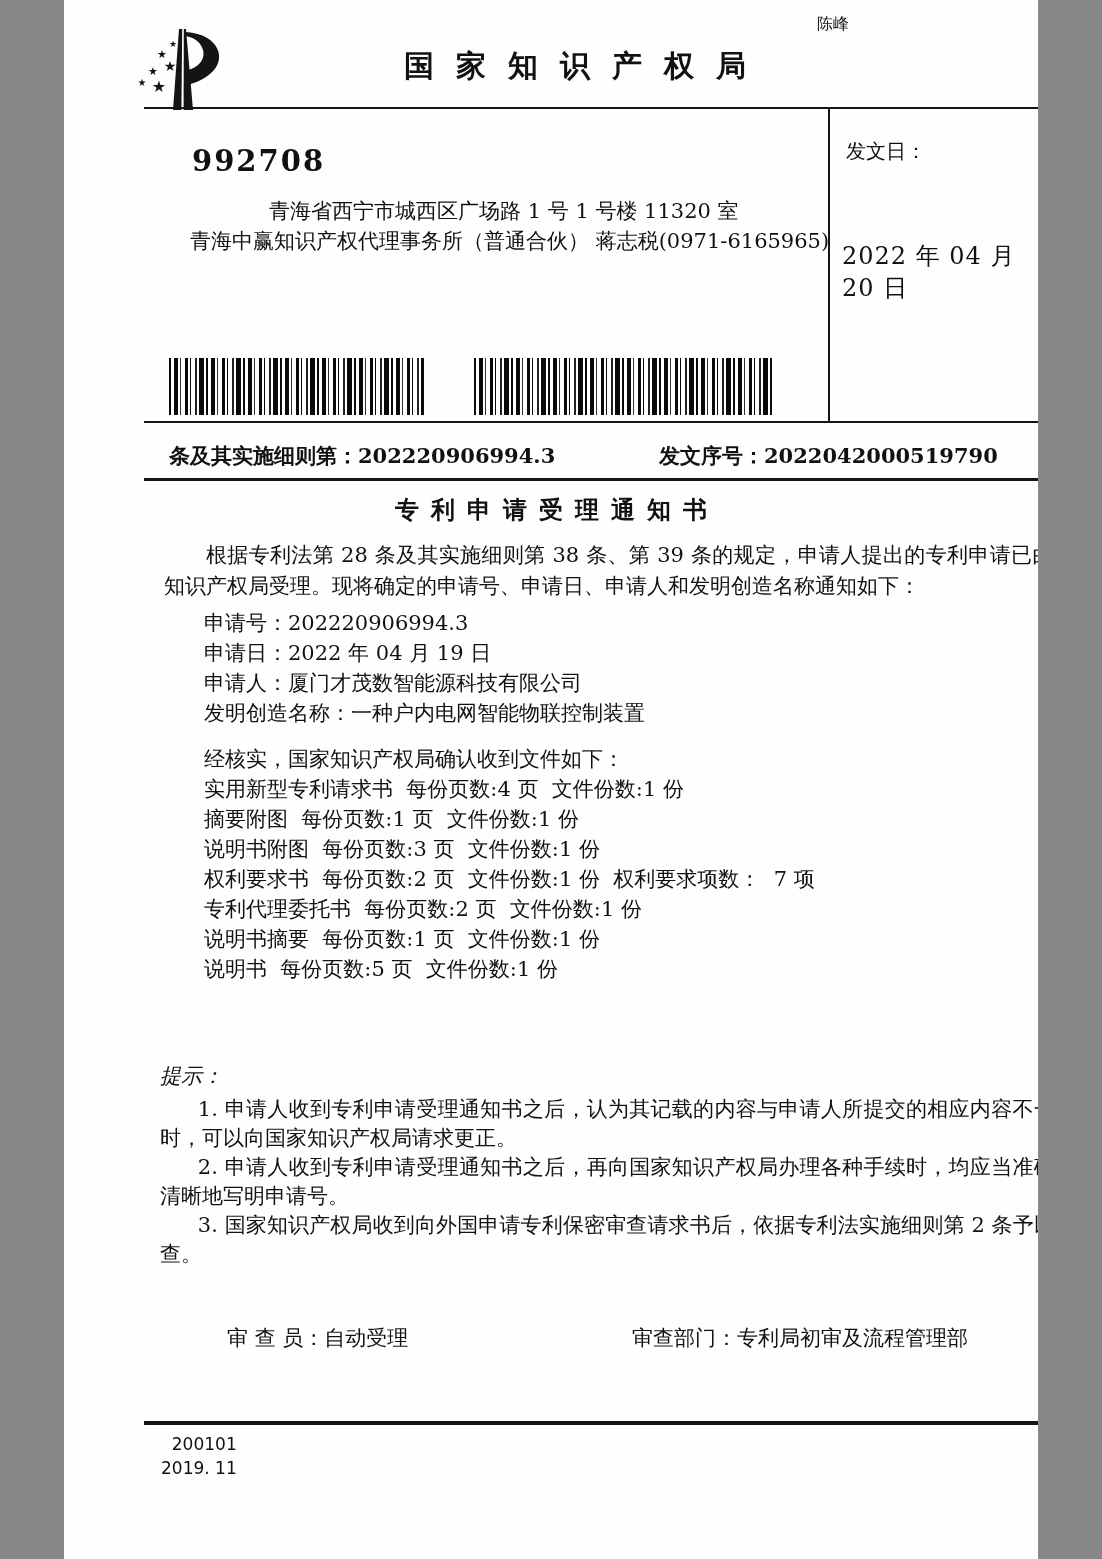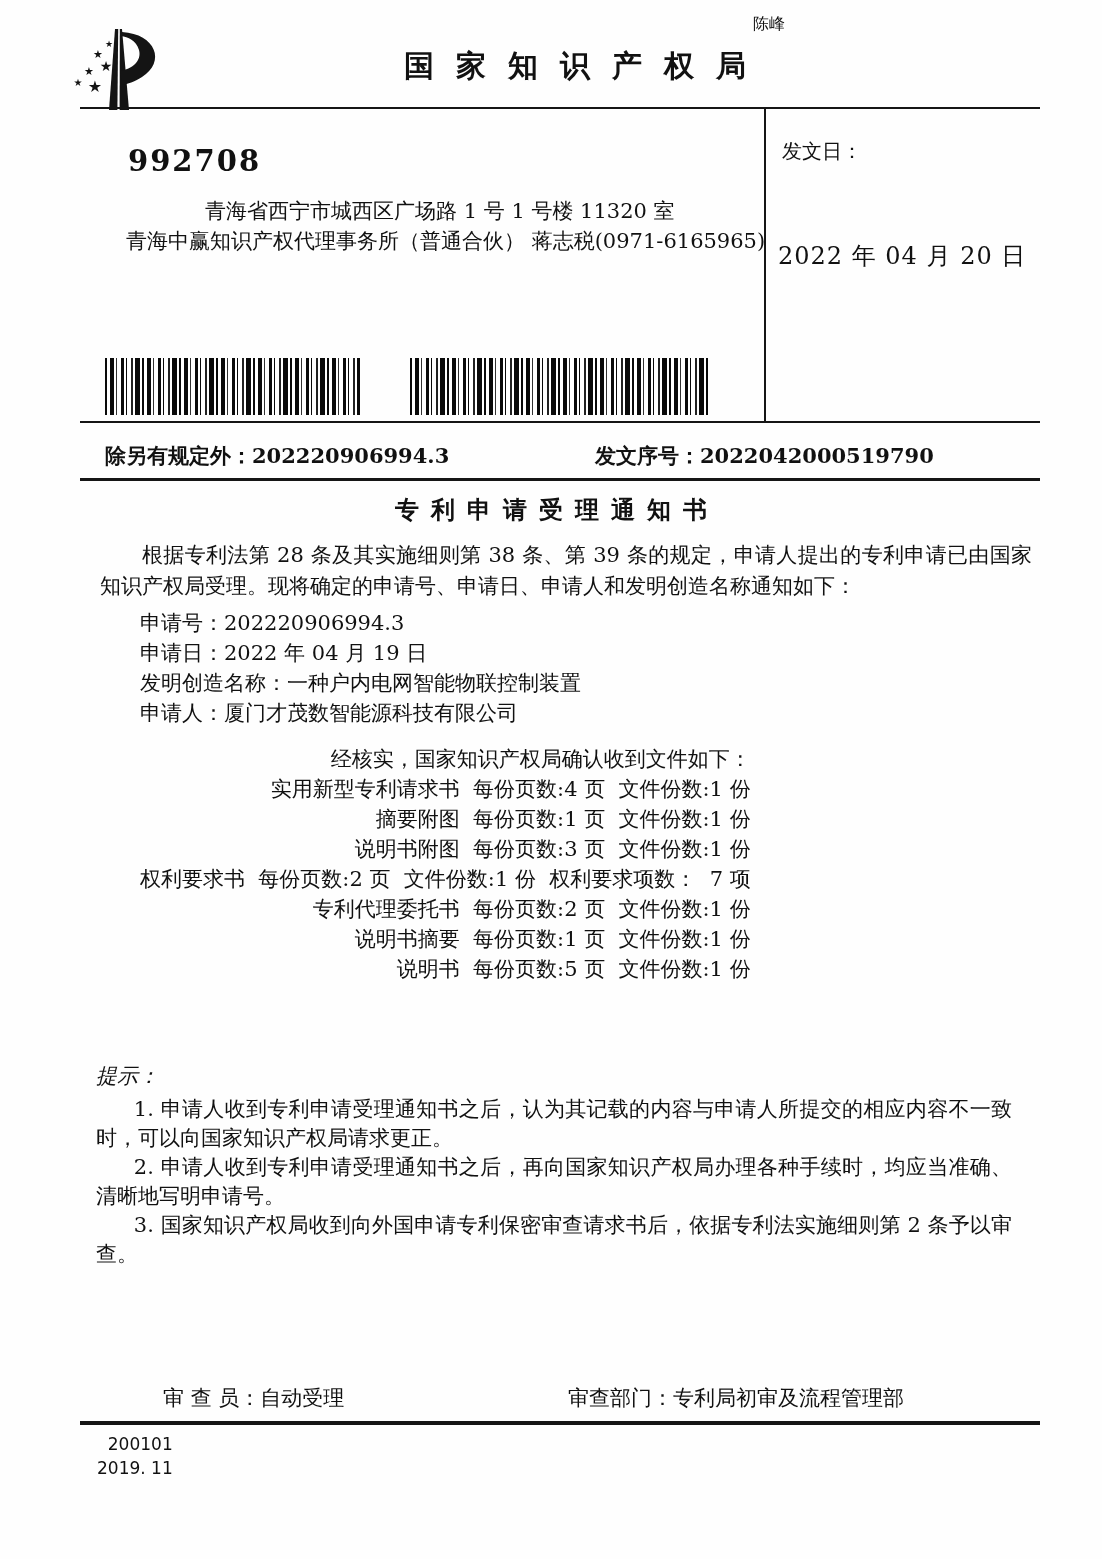--- a/index.html
+++ b/index.html
@@ -1,18 +1,18 @@
 <!DOCTYPE html>
 <html><head>
 <meta charset="utf-8">
 <style>
   html,body{margin:0;padding:0;background:#888;}
   .page{
     position:relative;
-    width:1102px;height:1559px;
+    width:974px;height:1559px;
     margin:0 auto;
     background:#fefefe;
     font-family:"DejaVu Serif","Liberation Serif",serif;
     color:#111;
     overflow:hidden;
   }
   .abs{position:absolute;}
   
   .recipient{left:753px;top:14px;font-size:16px;}
   .office-title{
@@ -46,28 +46,28 @@
   .app-no{left:105px;}
   .serial-no{left:595px;}
   .section-rule{left:80px;top:478px;width:960px;height:3px;}
   
   .notice-title{
     left:0;width:100%;top:494px;text-align:center;text-indent:12px;
     font-size:24px;font-weight:bold;letter-spacing:12px;
   }
   .notice-intro{left:100px;top:540px;width:932px;font-size:21px;line-height:31px;text-indent:2em;text-align:justify;}
   .fields{left:140px;top:608px;font-size:21px;line-height:30px;}
-  .received{left:140px;top:744px;font-size:21px;line-height:30px;text-align:right;}
+  .received{left:140px;top:744px;font-size:21px;line-height:30px;}
   .received div{white-space:pre;}
   
   .hints{left:96px;top:1062px;width:916px;font-size:21px;line-height:29px;}
   .hints .hints-title{margin:0 0 4px 0;font-style:italic;}
   .hints p{margin:0;text-indent:1.8em;text-align:justify;}
   
-  .sig-row{top:1384px;font-size:21px;}
+  .sig-row{top:1324px;font-size:21px;}
   .examiner{left:163px;}
   .department{left:568px;}
   
   .footer-rule{left:80px;top:1421px;width:960px;height:4px;
     border-top:2px solid #151515;border-bottom:2px solid #151515;background:#fefefe;box-sizing:border-box;}
   .footer{font-family:"DejaVu Sans","Liberation Sans",sans-serif;}
   .footer-codes{left:97px;top:1432px;font-size:17px;line-height:24px;text-align:right;}
   .footer-notes{left:180px;top:1430px;width:872px;font-size:19px;line-height:25px;}
   .footer-notes div{margin:0;text-align:justify;}
   
@@ -104,35 +104,35 @@
   <div class="abs addr2">青海中赢知识产权代理事务所（普通合伙）  蒋志税(0971-6165965)</div>
 
   <div class="abs dispatch-label">发文日：</div>
   <div class="abs dispatch-date">2022 年 04 月 20 日</div>
 
   <div class="abs barcode barcode-left"></div>
   <div class="abs barcode barcode-right"></div>
   <div class="abs rule rule-h barcode-rule"></div>
 
   <div class="abs numbers-row app-no">
-    <span>除另有规定外：</span><span>202220906994.3</span>
+    <span>条及其实施细则第：</span><span>202220906994.3</span>
   </div>
   <div class="abs numbers-row serial-no">
     <span>发文序号：</span><span>2022042000519790</span>
   </div>
   <div class="abs rule section-rule"></div>
 
   <div class="abs notice-title">专利申请受理通知书</div>
   <div class="abs notice-intro">根据专利法第 28 条及其实施细则第 38 条、第 39 条的规定，申请人提出的专利申请已由国家知识产权局受理。现将确定的申请号、申请日、申请人和发明创造名称通知如下：</div>
 
   <div class="abs fields">
     <div><span>申请号：</span><span>202220906994.3</span></div>
     <div><span>申请日：</span><span>2022 年 04 月 19 日</span></div>
+    <div><span>申请人：</span><span>厦门才茂数智能源科技有限公司</span></div>
     <div><span>发明创造名称：</span><span>一种户内电网智能物联控制装置</span></div>
-    <div><span>申请人：</span><span>厦门才茂数智能源科技有限公司</span></div>
   </div>
 
   <div class="abs received">
     <div>经核实，国家知识产权局确认收到文件如下：</div>
     <div>实用新型专利请求书  每份页数:4 页  文件份数:1 份</div>
     <div>摘要附图  每份页数:1 页  文件份数:1 份</div>
     <div>说明书附图  每份页数:3 页  文件份数:1 份</div>
     <div>权利要求书  每份页数:2 页  文件份数:1 份  权利要求项数：  7 项</div>
     <div>专利代理委托书  每份页数:2 页  文件份数:1 份</div>
     <div>说明书摘要  每份页数:1 页  文件份数:1 份</div>

